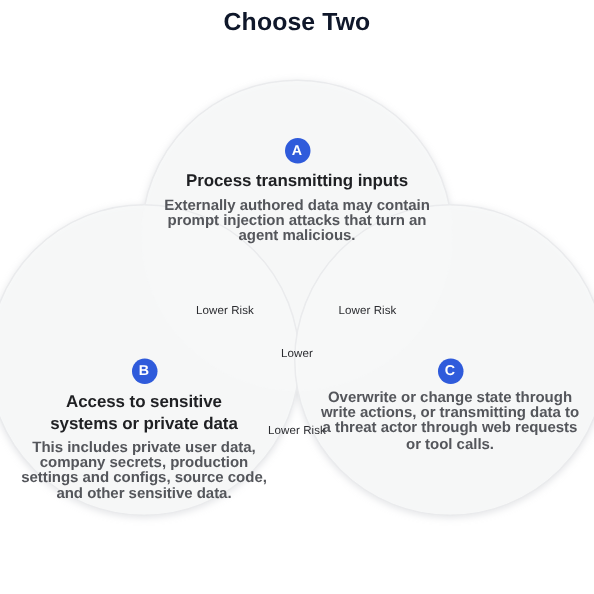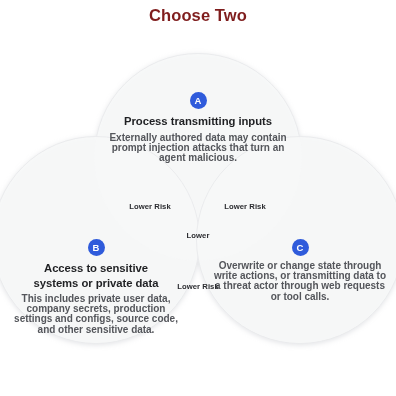--- a/index.html
+++ b/index.html
@@ -25,21 +25,21 @@
   
   #title {
     position: absolute;
     top: 6px;
     left: 0;
     width: 396px;
     text-align: center;
     font-size: 16.5px;
     font-weight: 700;
     letter-spacing: 0.1px;
-    color: #7f1d1d;
+    color: #0f172a;
   }
 
   
   #venn {
     position: absolute;
     top: 0;
     left: 0;
     width: 396px;
     height: 396px;
   }
@@ -103,21 +103,21 @@
   #lobe-c {
     left: 212px;
     top: 239px;
     width: 176px;
   }
 
   
   .overlap-label {
     position: absolute;
     font-size: 7.7px;
-    font-weight: 700;
+    font-weight: 400;
     color: #2b2c30;
     letter-spacing: 0.05px;
     white-space: nowrap;
     transform: translateX(-50%);
   }
   #ov-ab { left: 150px; top: 202px; }
   #ov-ac { left: 245px; top: 202px; }
   #ov-bc { left: 198px; top: 282px; }
   #ov-abc {
     left: 198px;

